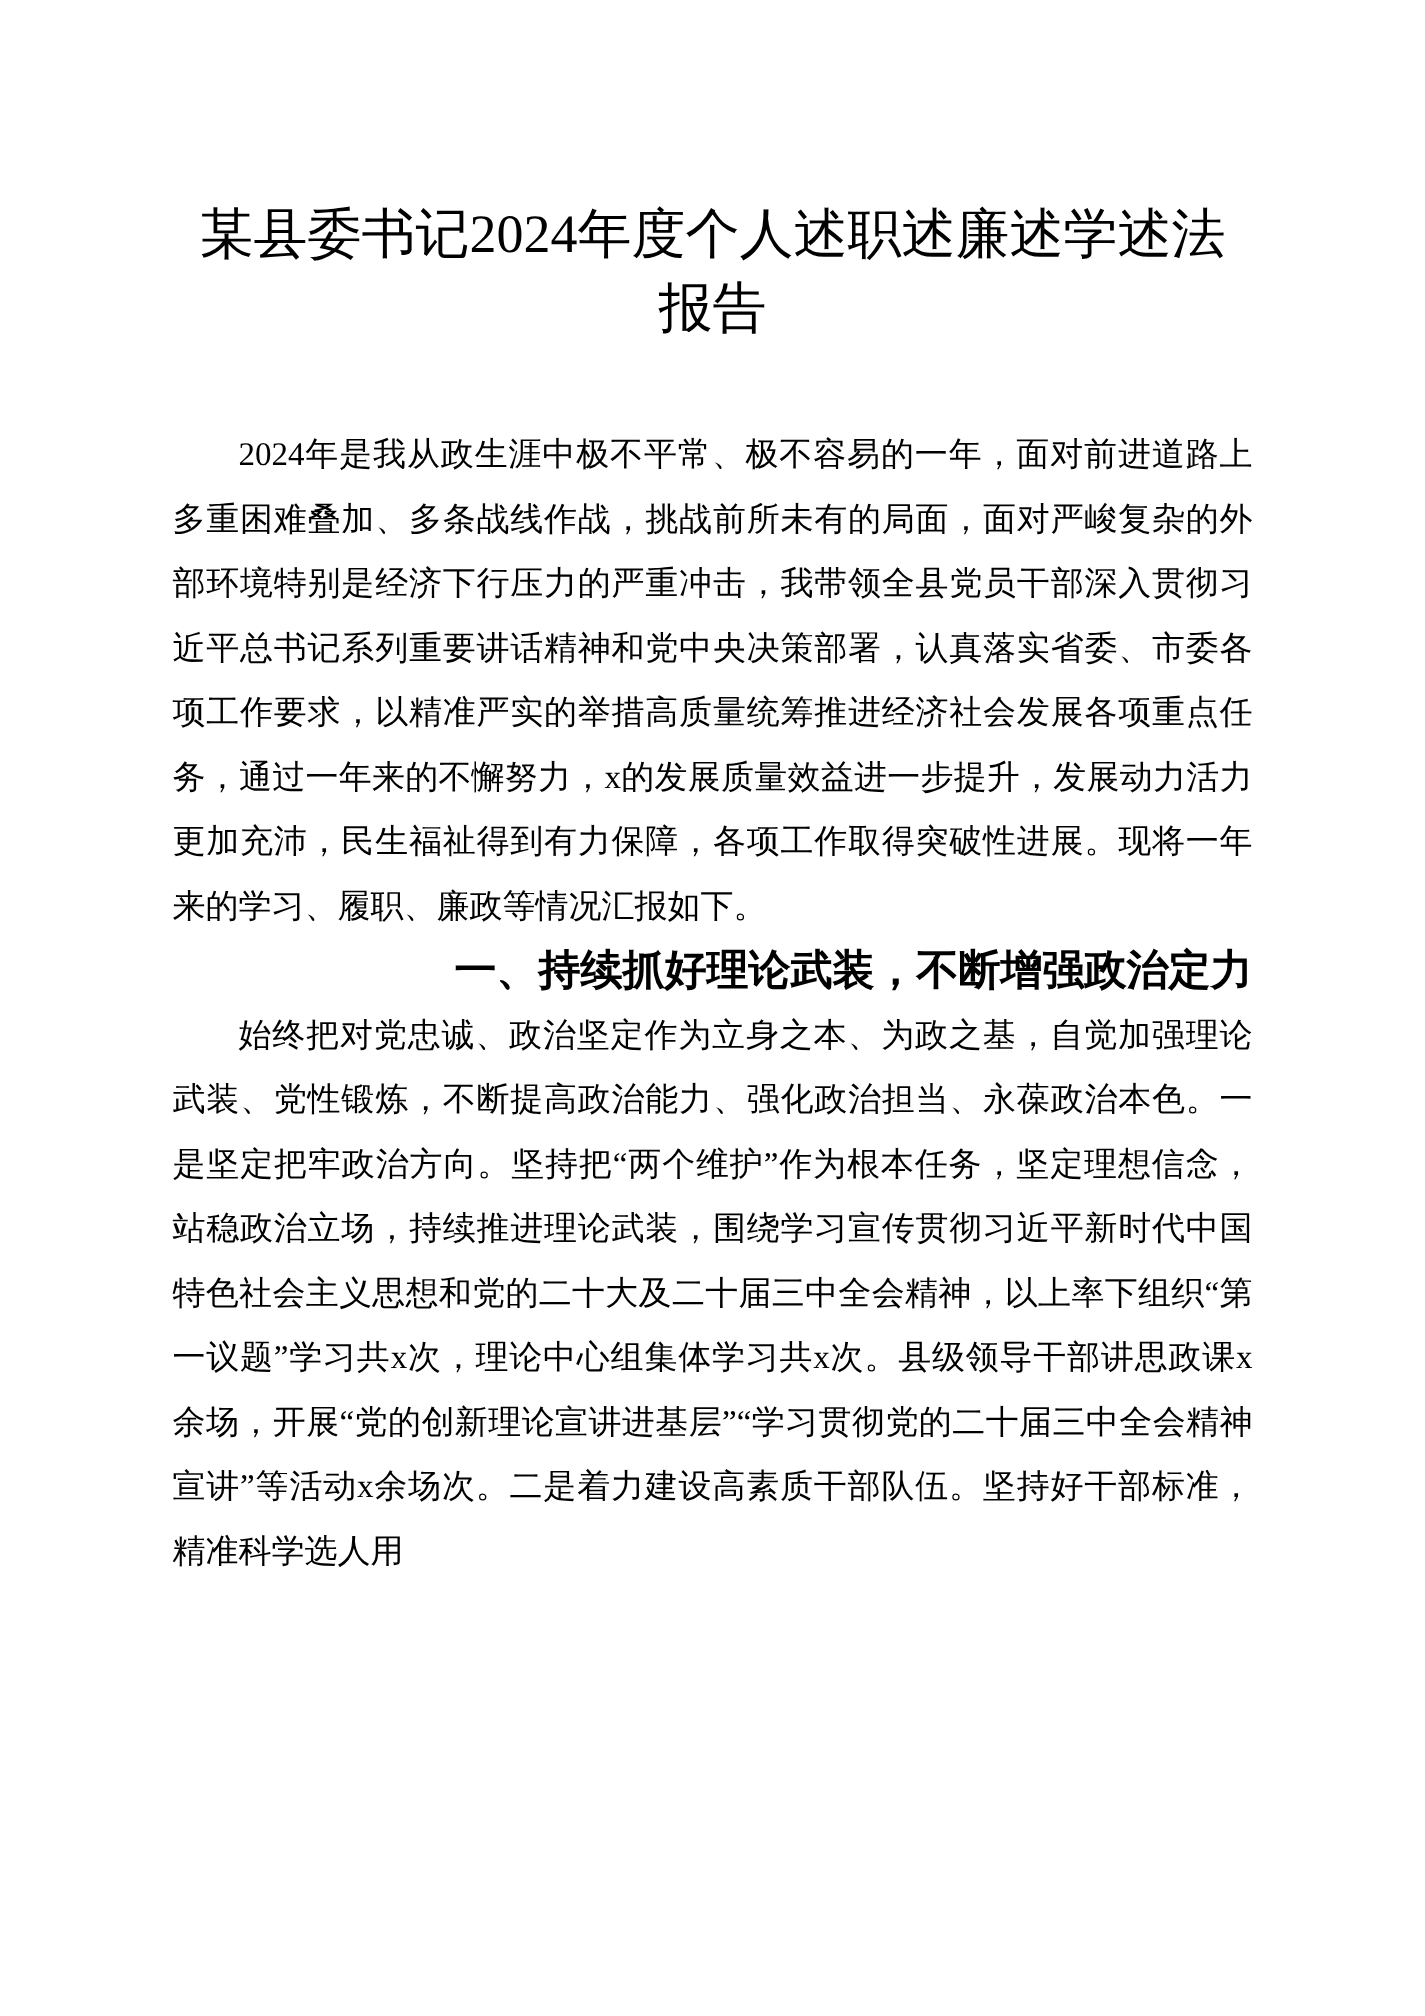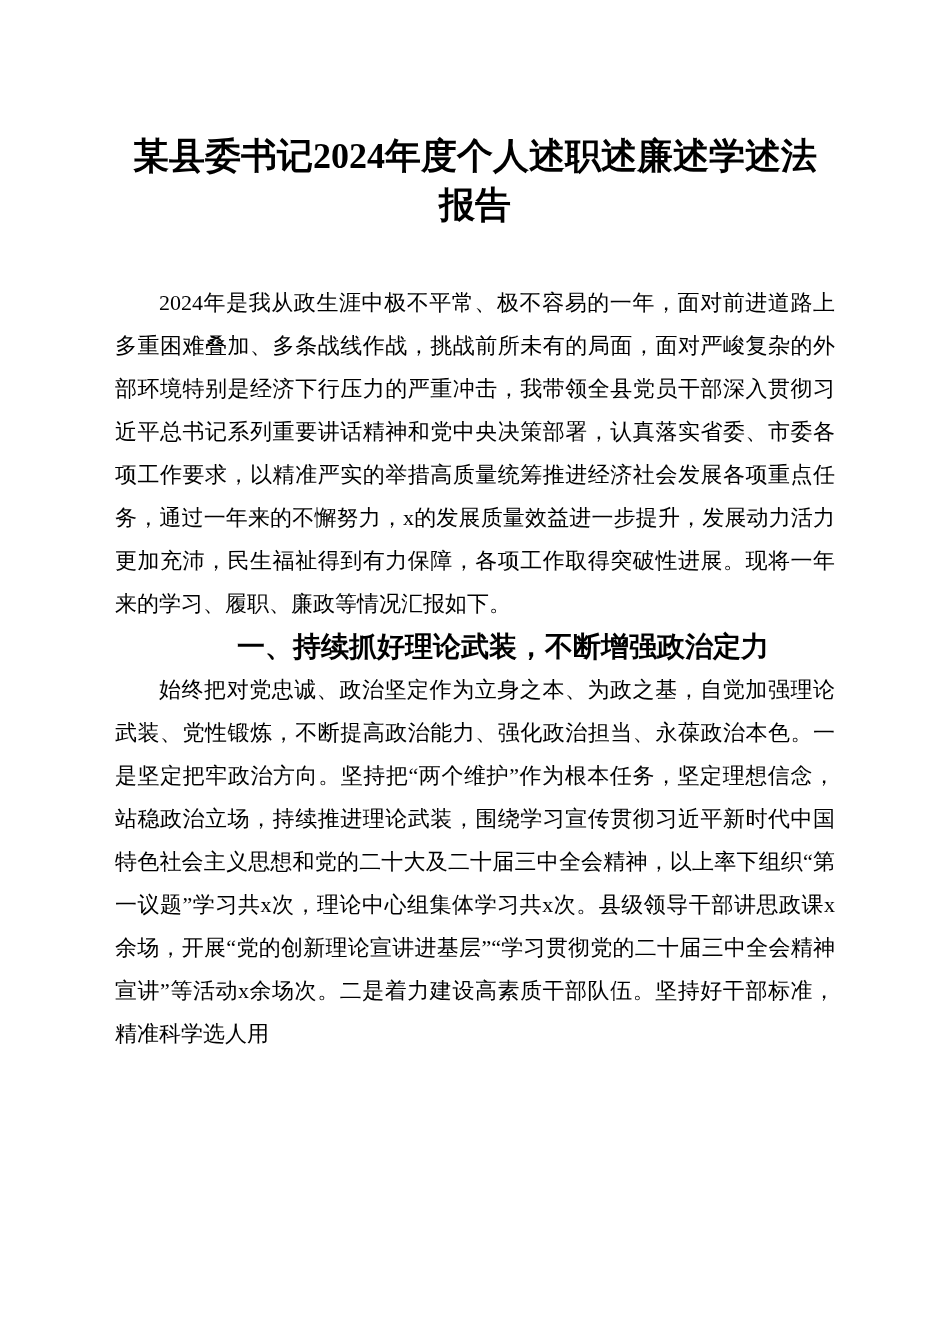--- a/index.html
+++ b/index.html
@@ -16,21 +16,21 @@
   }
   .page {
     box-sizing: border-box;
     width: 950px;
     height: 1344px;
     padding: 132px 115px 0 115px;
     background: #ffffff;
   }
   .doc-title {
     font-family: "Liberation Serif", serif;
-    font-weight: bold;
+    font-weight: normal;
     font-size: 36px;
     line-height: 1.35;
     text-align: center;
     max-width: 700px;
     margin: 0 auto 52px auto;
   }
   .para {
     font-family: "Liberation Serif", serif;
     font-size: 22px;
     line-height: 43px;
@@ -38,21 +38,21 @@
     text-indent: 2em;
     margin: 0;
     word-break: break-all;
   }
   .section-heading {
     font-family: "Liberation Sans", sans-serif;
     font-weight: bold;
     font-size: 28px;
     line-height: 43px;
     text-indent: 2em;
-    text-align: center;
+    text-align: right;
     margin: 0;
   }
 </style>
 </head>
 <body>
 
 <div class="page">
   <h1 class="doc-title">某县委书记2024年度个人述职述廉述学述法报告</h1>
 
   <p class="para">2024年是我从政生涯中极不平常、极不容易的一年，面对前进道路上多重困难叠加、多条战线作战，挑战前所未有的局面，面对严峻复杂的外部环境特别是经济下行压力的严重冲击，我带领全县党员干部深入贯彻习近平总书记系列重要讲话精神和党中央决策部署，认真落实省委、市委各项工作要求，以精准严实的举措高质量统筹推进经济社会发展各项重点任务，通过一年来的不懈努力，x的发展质量效益进一步提升，发展动力活力更加充沛，民生福祉得到有力保障，各项工作取得突破性进展。现将一年来的学习、履职、廉政等情况汇报如下。</p>

